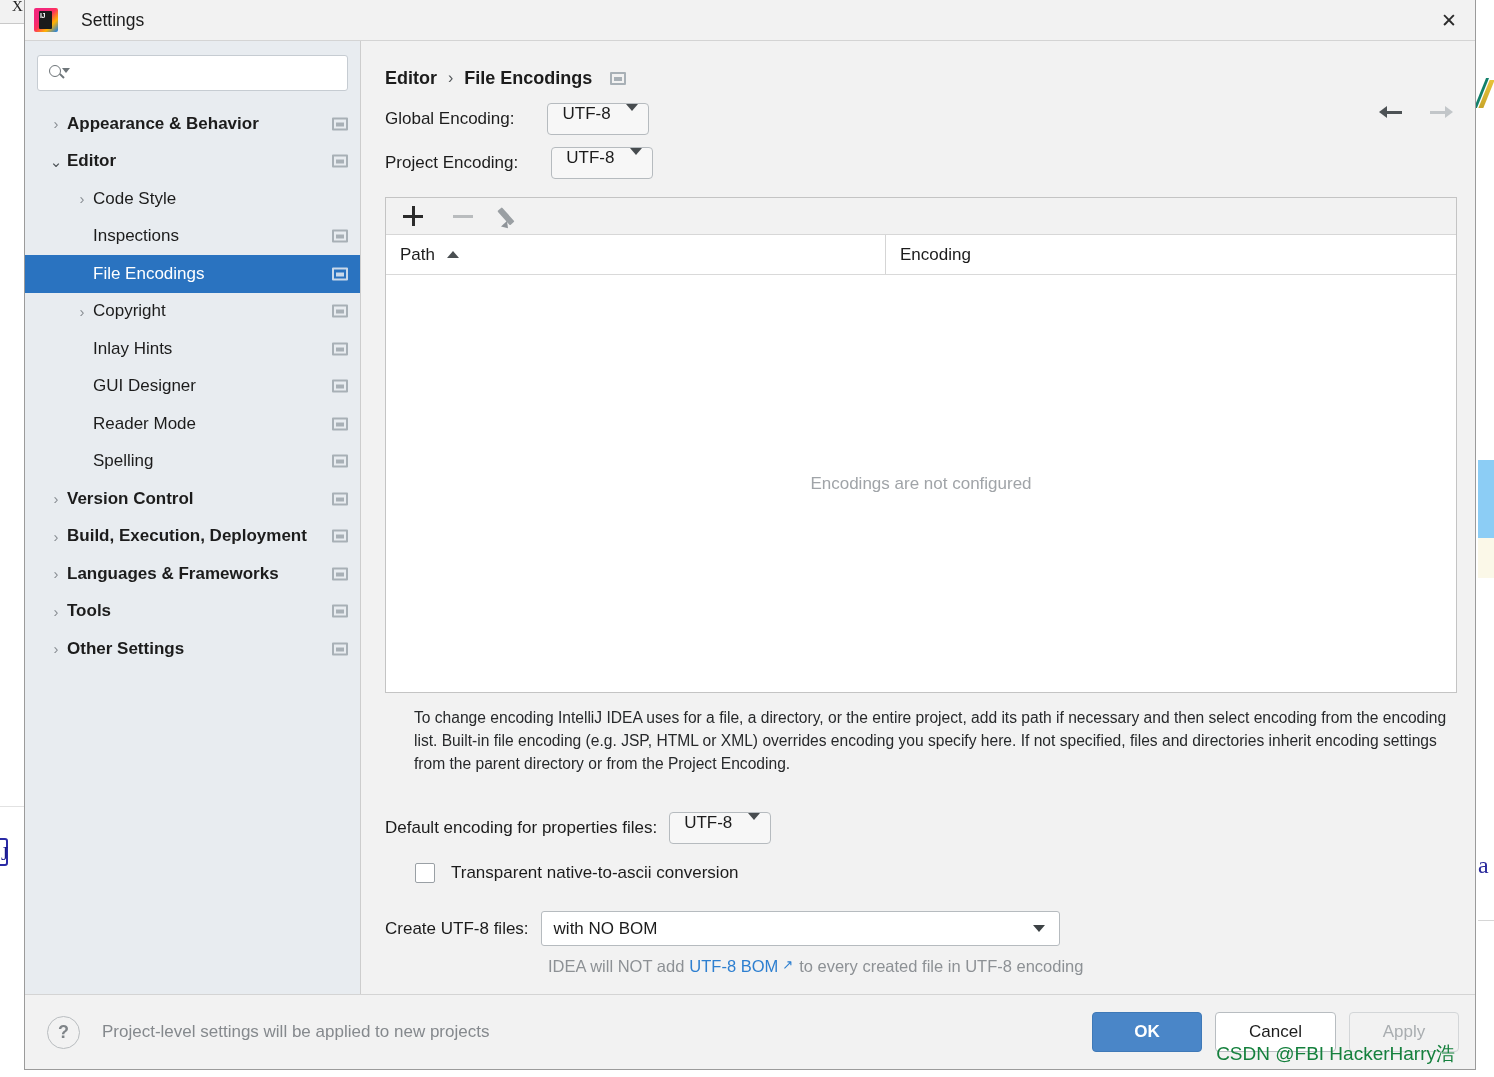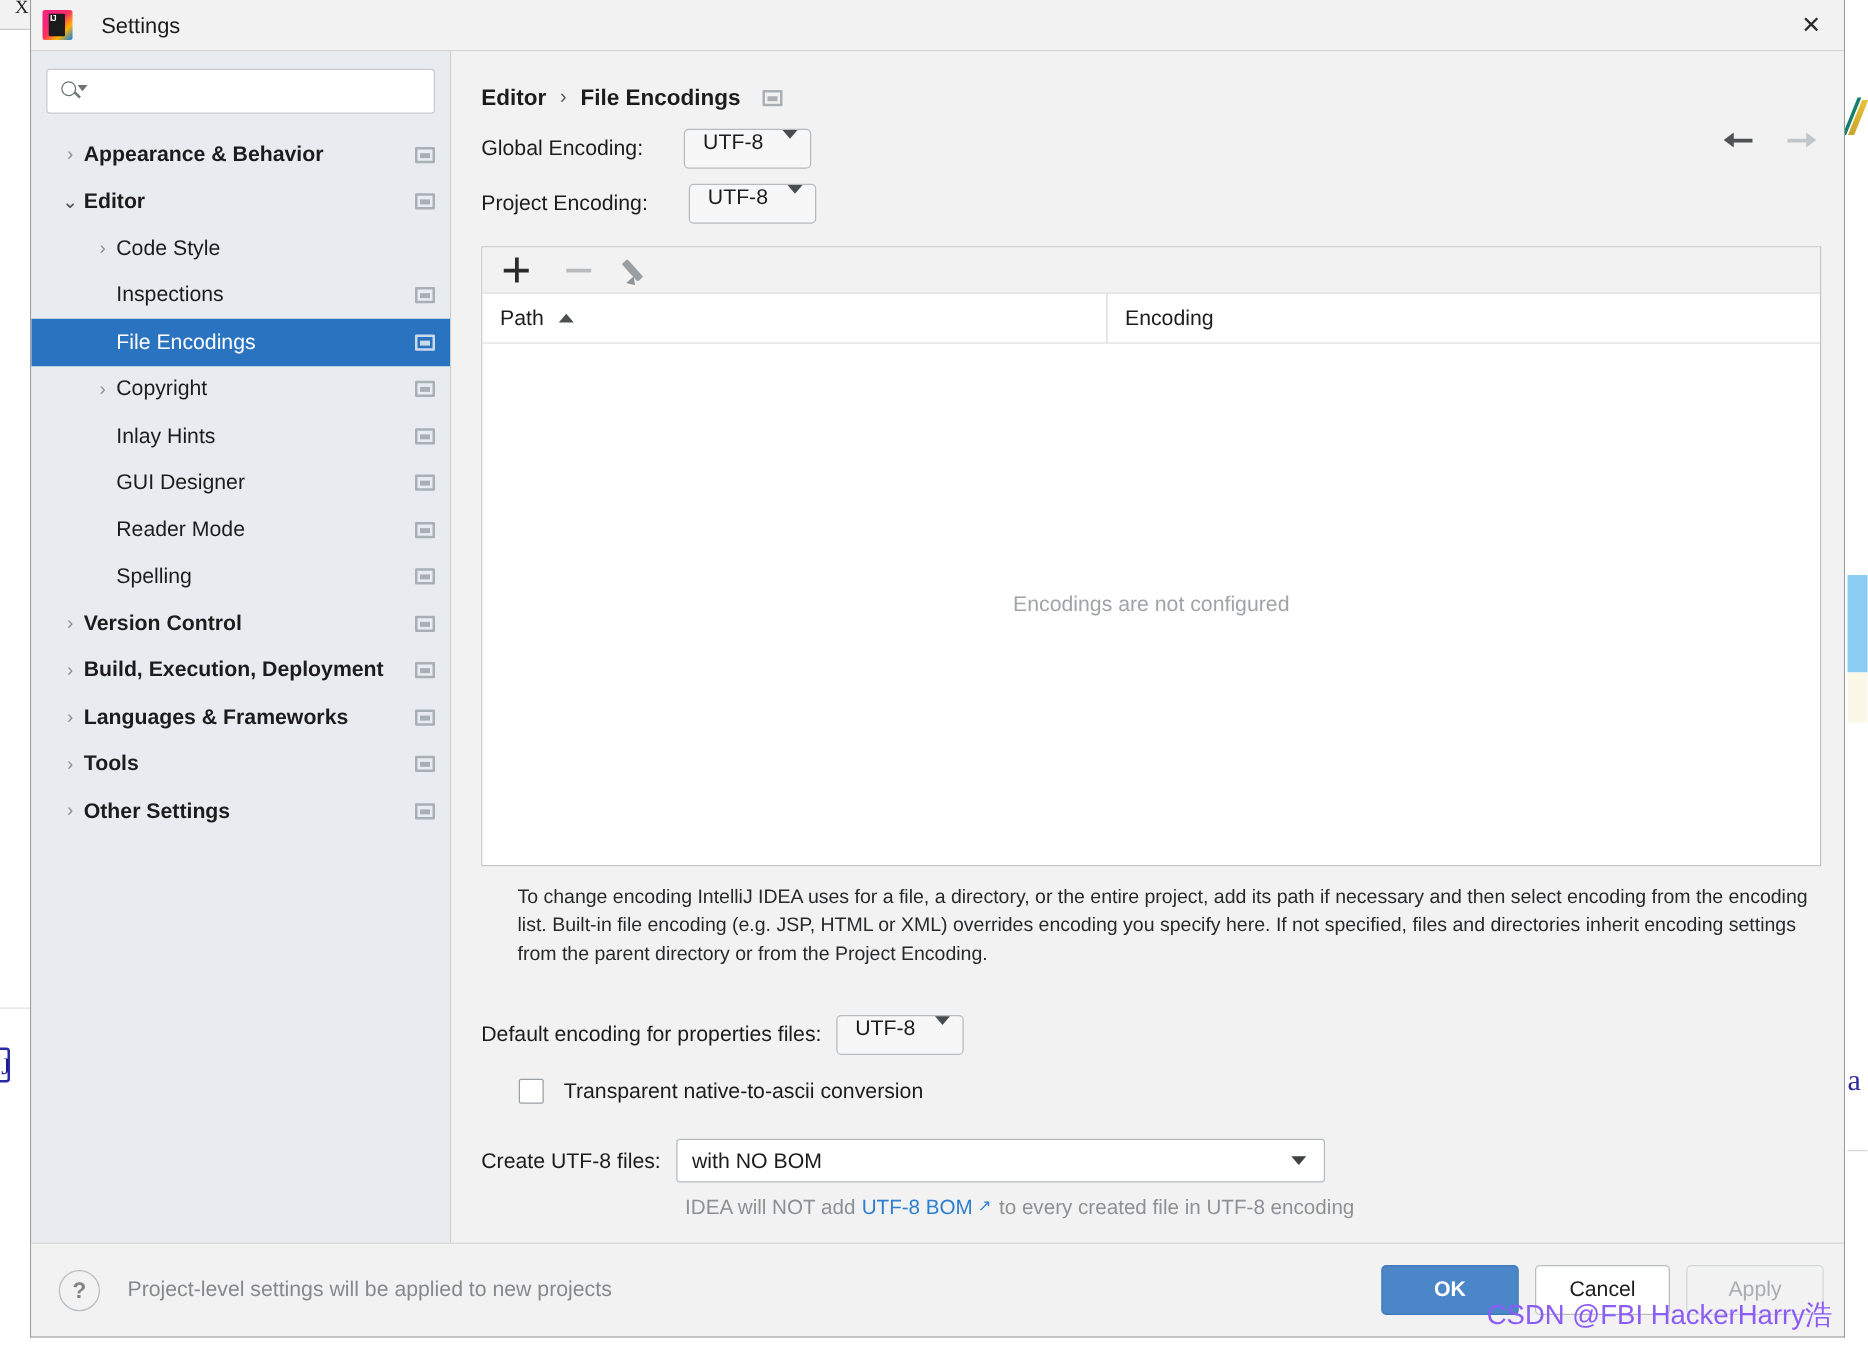--- a/index.html
+++ b/index.html
@@ -298,28 +298,28 @@
   .btn {
     height: 40px; border-radius: 4px; font-size: 17px;
     display: flex; align-items: center; justify-content: center;
     cursor: default; padding: 0 14px;
   }
   .btn-ok {
     width: 110px; background: #4a86c8; border: 1px solid #3f79b7;
     color: #fff; font-weight: bold;
   }
   .btn-cancel {
-    width: 108px; background: #fff; border: 1px solid #b8bdc1; color: #1c1c1c;
+    width: 121px; background: #fff; border: 1px solid #b8bdc1; color: #1c1c1c;
   }
   .btn-apply {
     width: 110px; background: #f2f2f2; border: 1px solid #d3d6d8; color: #a9adb0;
   }
   .watermark {
-    position: absolute; right: 9px; bottom: 2px;
-    font-size: 22px; color: #8b5cf6;
+    position: absolute; right: 20px; bottom: 2px;
+    font-size: 19px; color: #15803d;
     font-family: "Liberation Sans", sans-serif;
     white-space: nowrap;
   }
 </style>
 </head>
 <body>
 
 <div id="bg-left">
   <div class="bl-row1"></div>
   <div class="bl-x">X</div>

